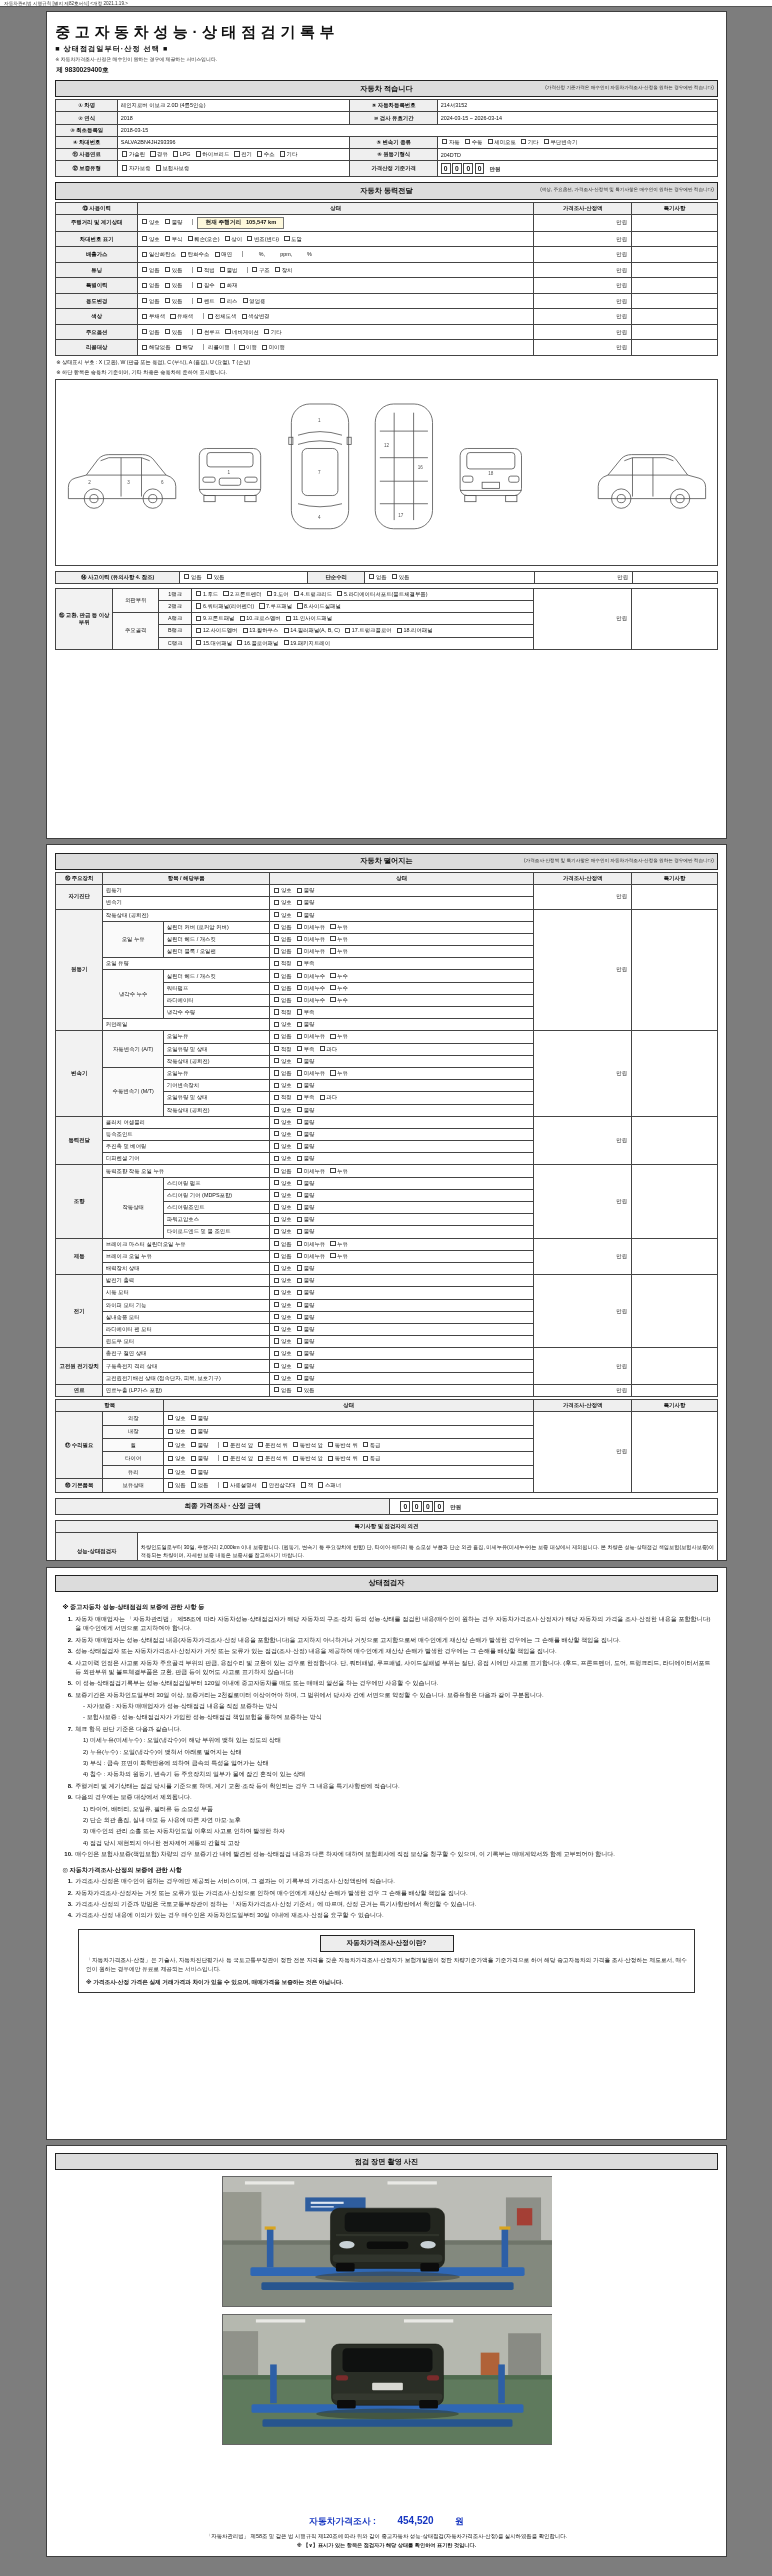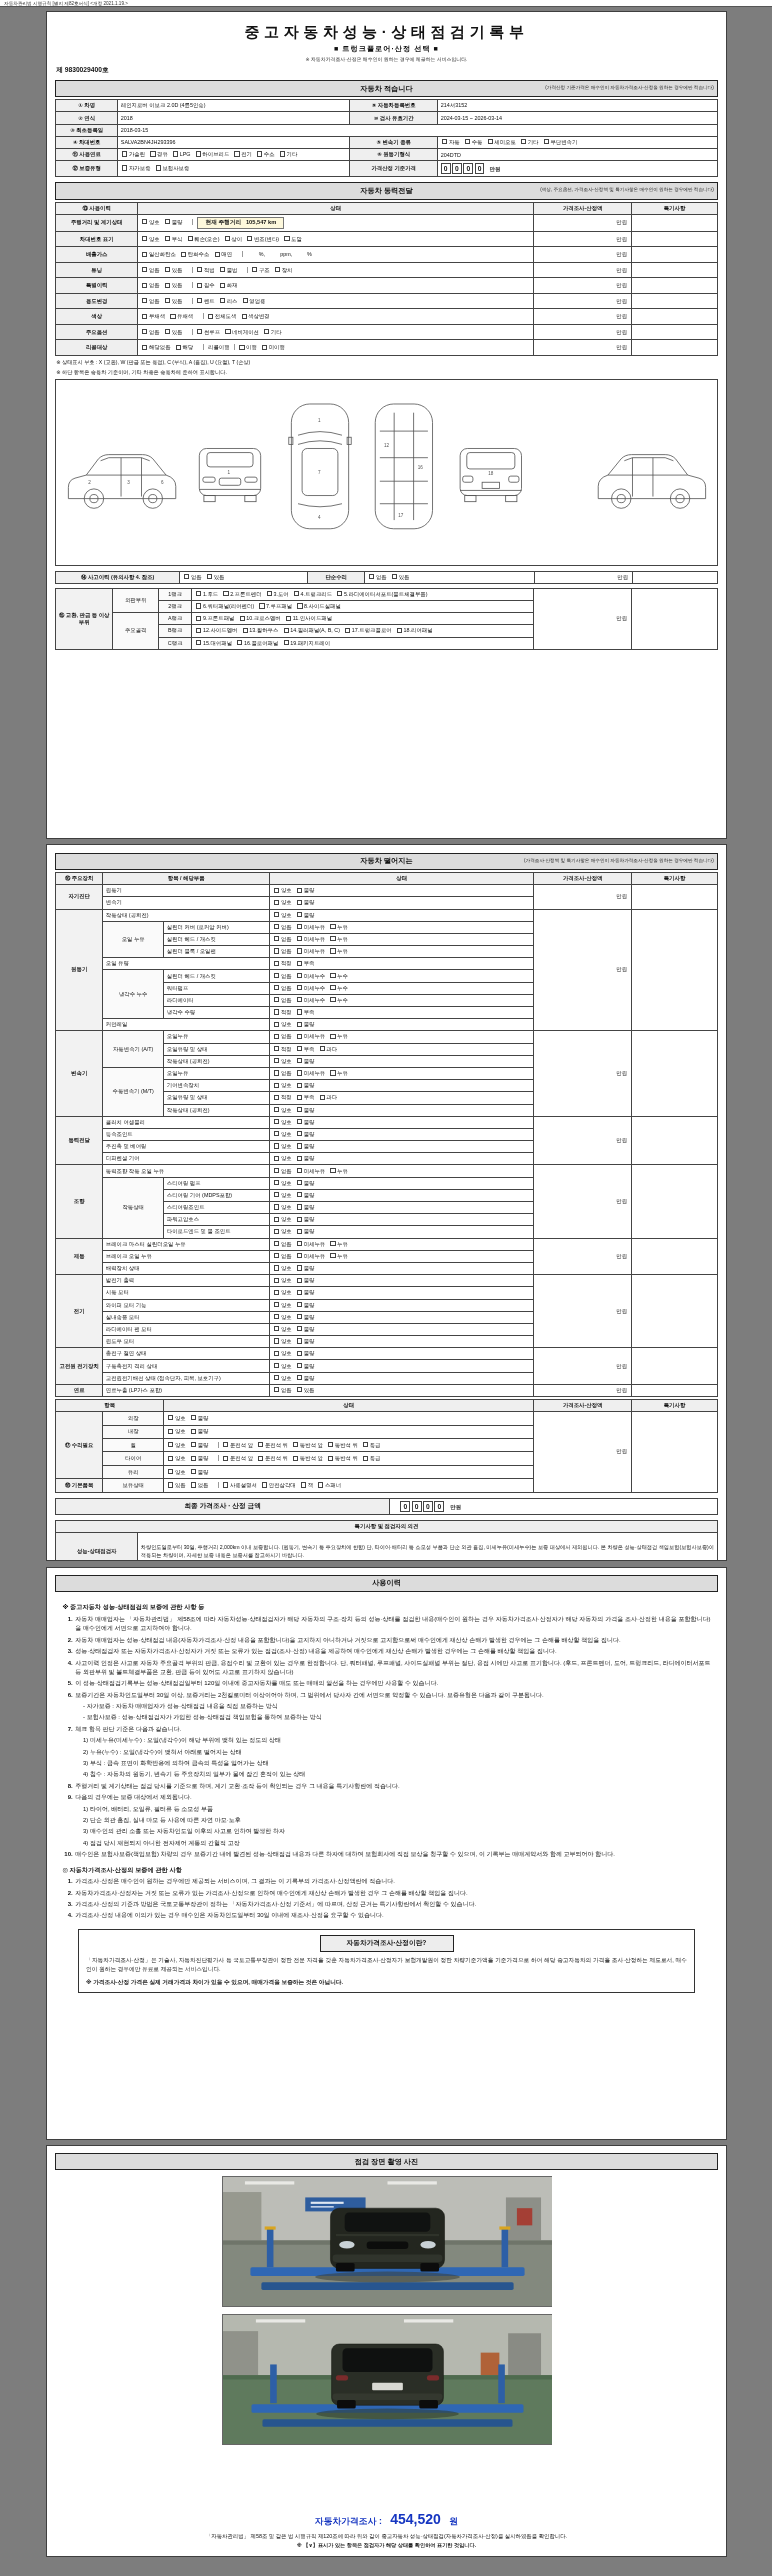--- a/index.html
+++ b/index.html
@@ -5,21 +5,21 @@
   *{box-siz ing:border-box}
   *{box-sizing:border-box;margin:0;padding:0}
   html,body{width:773px;height:2576px;overflow:hidden}
   body{background:#7d7d7d;font-family:"Liberation Sans","DejaVu Sans",sans-serif;color:#111}
   .topstrip{width:773px;height:7.2px;background:#fff;font-size:4.6px;line-height:7.2px;padding-left:4.1px;color:#333;border-bottom:0.5px solid #555}
   .page{width:681px;margin:5.2px auto 0;background:#fff;border:0.5px solid #3f3f3f;padding:7.2px 8.2px;overflow:hidden;position:relative}
   #page1{height:828px;margin-top:4.1px}
   #page2{height:717px}
   #page3{height:573px}
   #page4{height:412px;display:flex;flex-direction:column}
-  .titleblock{text-align:center;padding-top:3.1px}
+  .titleblock{padding-top:3.1px}
   .maintitle{font-size:15px;font-weight:bold;letter-spacing:4.6px}
   .subtitle{font-size:7.2px;font-weight:bold;margin-top:2.6px;letter-spacing:1px}
   .subnote{font-size:4.9px;color:#222;margin-top:1.5px}
   .docno{font-size:6.7px;font-weight:bold;margin:4.1px 0 2.1px 1px}
   .bar{border:0.5px solid #222;background:#dcdcdc;text-align:center;font-weight:bold;font-size:7.2px;padding:2.6px 0;position:relative;margin-top:5.2px}
   .bar .barnote{position:absolute;right:3.1px;top:4.1px;font-weight:normal;font-size:4.6px;color:#222}
   table{border-collapse:collapse;width:100%;table-layout:fixed}
   td{border:0.5px solid #444;font-size:5.4px;padding:2.1px 2.6px;vertical-align:middle;word-break:break-all}
   td.th{background:#efefef;text-align:center;font-weight:bold;word-break:keep-all}
   td.st{padding-left:4.1px}
@@ -41,35 +41,35 @@
   .nitem .nno{min-width:10.3px;text-align:right;margin-right:2.6px;font-weight:bold}
   .nitem.ind{margin-left:20.6px}
   .nbox{border:0.5px solid #333;margin:8.2px 15.5px 0;padding:5.2px 7.2px}
   .nbox-title{display:block;width:134px;margin:0 auto 4.1px;border:0.8px solid #222;text-align:center;font-weight:bold;font-size:6.7px;padding:2.1px 0;background:#ededed}
   .nbox-text{font-size:5.7px;line-height:1.6;text-align:justify}
   .nbox-note{font-size:5.7px;font-weight:bold;margin-top:4.1px}
   .photo-frame{width:330px;margin:6.2px auto 0;border:0.5px solid #666;background:#000;line-height:0}
   .photo-frame svg{width:329px;height:129px}
   .footblock{margin-top:auto}
   .feeline{text-align:center;color:#1636c1;font-weight:bold;font-size:8.8px;margin-top:6.2px}
-  .feeline .feeval{font-size:14px;margin:0 6px}
+  .feeline .feeval{font-size:10px;margin:0 19px}
   .footline{text-align:center;font-size:5.4px;margin-top:4.1px;color:#111}
   .footline.b{font-weight:bold;font-size:5.2px;margin-top:2.1px;color:#222}
   svg .ln{fill:none;stroke:#555;stroke-width:1.6}
   svg .num{font-size:9px;fill:#555;font-family:"Liberation Sans",sans-serif}
 </style>
 </head>
 <body>
 
 <div class="topstrip">자동차관리법 시행규칙 [별지 제82호서식] &lt;개정 2021.1.19.&gt;</div>
 
 <div class="page" id="page1">
   <div class="titleblock">
     <div class="maintitle">중고자동차성능·상태점검기록부</div>
-    <div class="subtitle">■ 트렁크플로어·산정 선택 ■</div>
+    <div class="subtitle">■ 상태점검일부터·산정 선택 ■</div>
     <div class="subnote">※ 자동차가격조사·산정은 매수인이 원하는 경우에 제공하는 서비스입니다.</div>
   </div>
   <div class="docno">제 9830029400호</div>
 
   <div class="bar">
     <span>자동차 적습니다</span>
     <span class="barnote">(가격산정 기준가격은 매수인이 자동차가격조사·산정을 원하는 경우에만 적습니다)</span>
   </div>
   <table class="ftable" style="margin-top:2.1px">
     <colgroup>
@@ -645,21 +645,21 @@
       <td class="th">성능·상태점검자</td>
       <td style="height:38px;font-size:5.2px;line-height:1.5">차량인도일로부터 30일, 주행거리 2,000km 이내 보증합니다. (원동기, 변속기 등 주요장치에 한함) 단, 타이어·배터리 등 소모성 부품과 단순 외관 흠집, 미세누유(미세누수)는 보증 대상에서 제외됩니다. 본 차량은 성능·상태점검 책임보험(보험사보증)이 적용되는 차량이며, 자세한 보증 내용은 보증서를 참고하시기 바랍니다.</td>
     </tr>
 
   </tbody>
     </table>
 </div>
 
 <div class="page" id="page3">
   <div class="bar" style="margin-top:0">
-    <span>사용이력</span>
+    <span>상태점검자</span>
   </div>
   <div class="notice-body">
     <div class="nhead">※ 중고자동차 성능·상태점검의 보증에 관한 사항 등</div>
     <div id="notice-list-1">
         <div class="nitem">
           <span class="nno">1.</span>
           <span class="ntxt">자동차 매매업자는 「자동차관리법」 제58조에 따라 자동차성능·상태점검자가 해당 자동차의 구조·장치 등의 성능·상태를 점검한 내용(매수인이 원하는 경우 자동차가격조사·산정자가 해당 자동차의 가격을 조사·산정한 내용을 포함합니다)을 매수인에게 서면으로 고지하여야 합니다.</span>
         </div>
         <div class="nitem">
           <span class="nno">2.</span>

